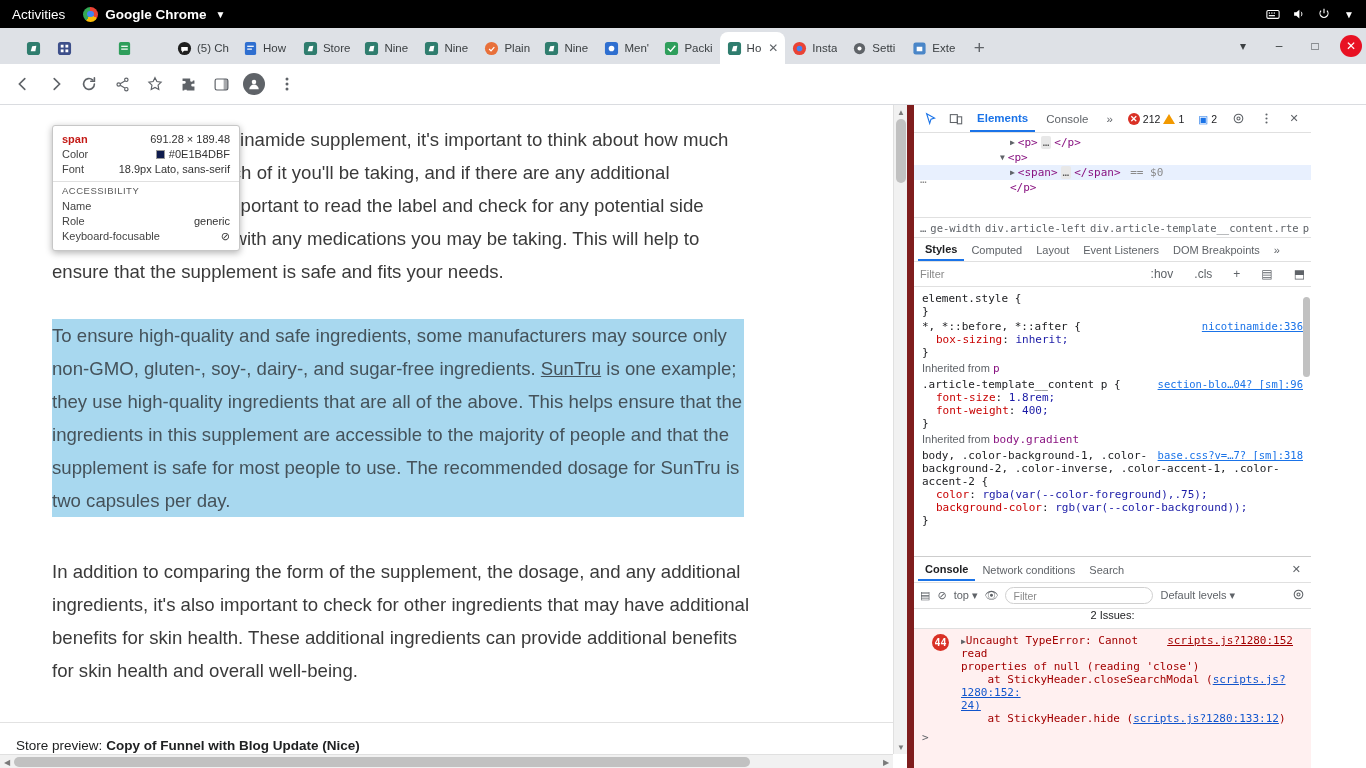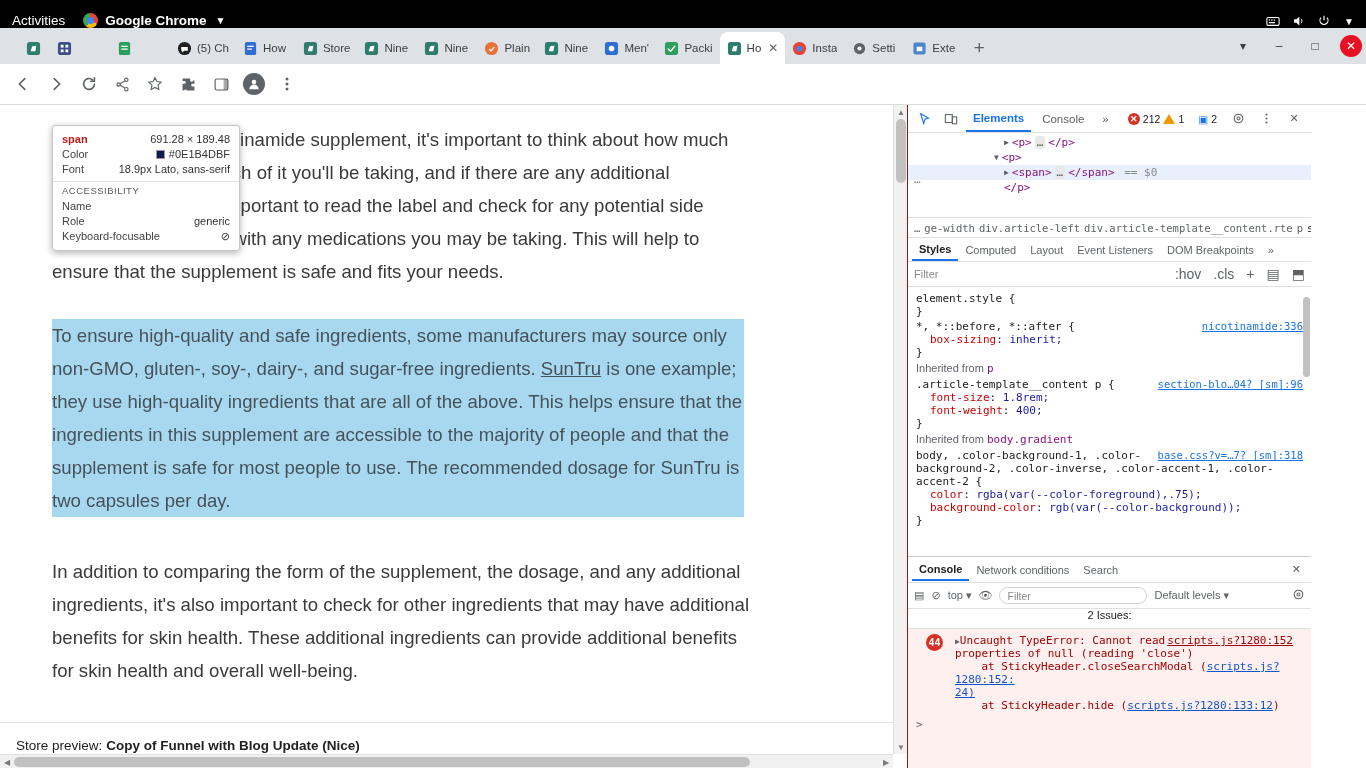--- a/index.html
+++ b/index.html
@@ -7,21 +7,21 @@
   body {
     width:1366px; height:768px;
     font-family:"Liberation Sans", sans-serif;
     background:#ffffff;
     overflow:hidden;
     -webkit-font-smoothing:antialiased;
   }
   
   .gnome-bar {
     height:28px; background:#000000; color:#ffffff;
-    display:flex; align-items:flex-end; font-size:13px;
+    display:flex; align-items:center; font-size:13px;
     position:relative;
   }
   .gnome-activities { padding:0 12px; font-size:13.5px; }
   .gnome-app { display:flex; align-items:center; gap:7px; padding:0 6px; font-weight:bold; font-size:13.5px;}
   .chrome-dot {
     width:15px; height:15px; border-radius:50%;
     background:conic-gradient(#ea4335 0 33%, #fbbc05 33% 60%, #34a853 60% 100%);
     position:relative;
   }
   .chrome-dot::after{content:"";position:absolute;inset:4.2px;background:#4285f4;border-radius:50%;}
@@ -106,21 +106,21 @@
 
   
   .vscroll { position:absolute; right:0; top:0; bottom:14px; width:14px; background:#f1f1f1; border-left:1px solid #e0e0e0;}
   .vscroll .thumb { position:absolute; top:0; left:2px; width:10px; height:64px; background:#c1c1c1; border-radius:5px;}
   .vscroll .arrow { position:absolute; left:0; width:14px; height:14px; color:#7a7a7a; font-size:8px; display:flex; align-items:center; justify-content:center;}
   .hscroll { position:absolute; left:0; right:14px; bottom:0; height:14px; background:#f1f1f1; border-top:1px solid #e0e0e0;}
   .hscroll .thumb { position:absolute; left:14px; top:2px; width:736px; height:10px; background:#c1c1c1; border-radius:5px;}
   .hscroll .arrow { position:absolute; top:0; width:14px; height:14px; color:#7a7a7a; font-size:8px; display:flex; align-items:center; justify-content:center;}
 
   
-  .devtools { width:404px; background:#ffffff; border-left:1px solid #7f1d1d; display:flex; flex-direction:column; font-size:11px; color:#202124;}
+  .devtools { width:404px; background:#ffffff; border-left:7px solid #7f1d1d; display:flex; flex-direction:column; font-size:11px; color:#202124;}
   .dt-toolbar { height:28px; display:flex; align-items:center; gap:4px; padding:0 6px; border-bottom:1px solid #e0e0e0; }
   .dt-icon { width:22px; height:22px; display:flex; align-items:center; justify-content:center; color:#5f6368; }
   .dt-tab { padding:0 7px; height:26px; display:flex; align-items:center; font-size:11.5px; color:#5f6368; }
   .dt-tab.active { color:#1a73e8; border-bottom:2px solid #1a73e8; font-weight:bold; }
   .dt-chip { display:flex; align-items:center; gap:3px; font-size:10.5px; padding:1px 4px; }
   .err-dot { width:12px;height:12px;border-radius:50%;background:#d93025;color:#fff;font-size:9px;display:flex;align-items:center;justify-content:center;font-weight:bold;}
   .warn-tri { width:0;height:0;border-left:6px solid transparent;border-right:6px solid transparent;border-bottom:10px solid #f29900;position:relative;}
   .msg-ico { color:#1a73e8; }
 
   .dom-tree { height:84px; overflow:hidden; font-family:"DejaVu Sans Mono", monospace; font-size:11px; padding:2px 0 0 0; position:relative;}
@@ -138,21 +138,21 @@
     white-space:nowrap; overflow:hidden;
   }
   .breadcrumb .crumb.cur { color:#202124; }
 
   .styles-tabs { height:24px; display:flex; align-items:center; border-bottom:1px solid #e0e0e0; padding:0 4px; }
   .stab { padding:0 7px; font-size:11px; color:#5f6368; height:23px; display:flex; align-items:center;}
   .stab.active { color:#202124; border-bottom:2px solid #1a73e8; font-weight:bold;}
 
   .filter-row { height:25px; display:flex; align-items:center; border-bottom:1px solid #e0e0e0; padding:0 6px; gap:8px;}
   .filter-input { flex:1; font-size:11px; color:#8a8a8a; }
-  .hov-cls { display:flex; gap:12px; font-size:14px; color:#5f6368; }
+  .hov-cls { display:flex; gap:21px; font-size:12px; color:#5f6368; }
 
   .styles-body { flex:1; overflow:hidden; font-family:"DejaVu Sans Mono", monospace; font-size:11px; padding:4px 0 0 0; position:relative;}
   .rule { padding:1px 8px; }
   .rule .src { float:right; color:#1a73e8; text-decoration:underline; font-size:10.5px; }
   .sel-name { color:#202124; }
   .prop { color:#c80000; padding-left:14px; }
   .pval { color:#1a1aa6; }
   .inherit-hdr { padding:2px 8px; color:#5f6368; font-family:"Liberation Sans",sans-serif; font-size:11px; background:#fff;}
   .inherit-hdr i { color:#881280; font-style:normal; font-family:"DejaVu Sans Mono",monospace;}
   .dt-scroll { position:absolute; right:0; top:0; bottom:0; width:9px; }

